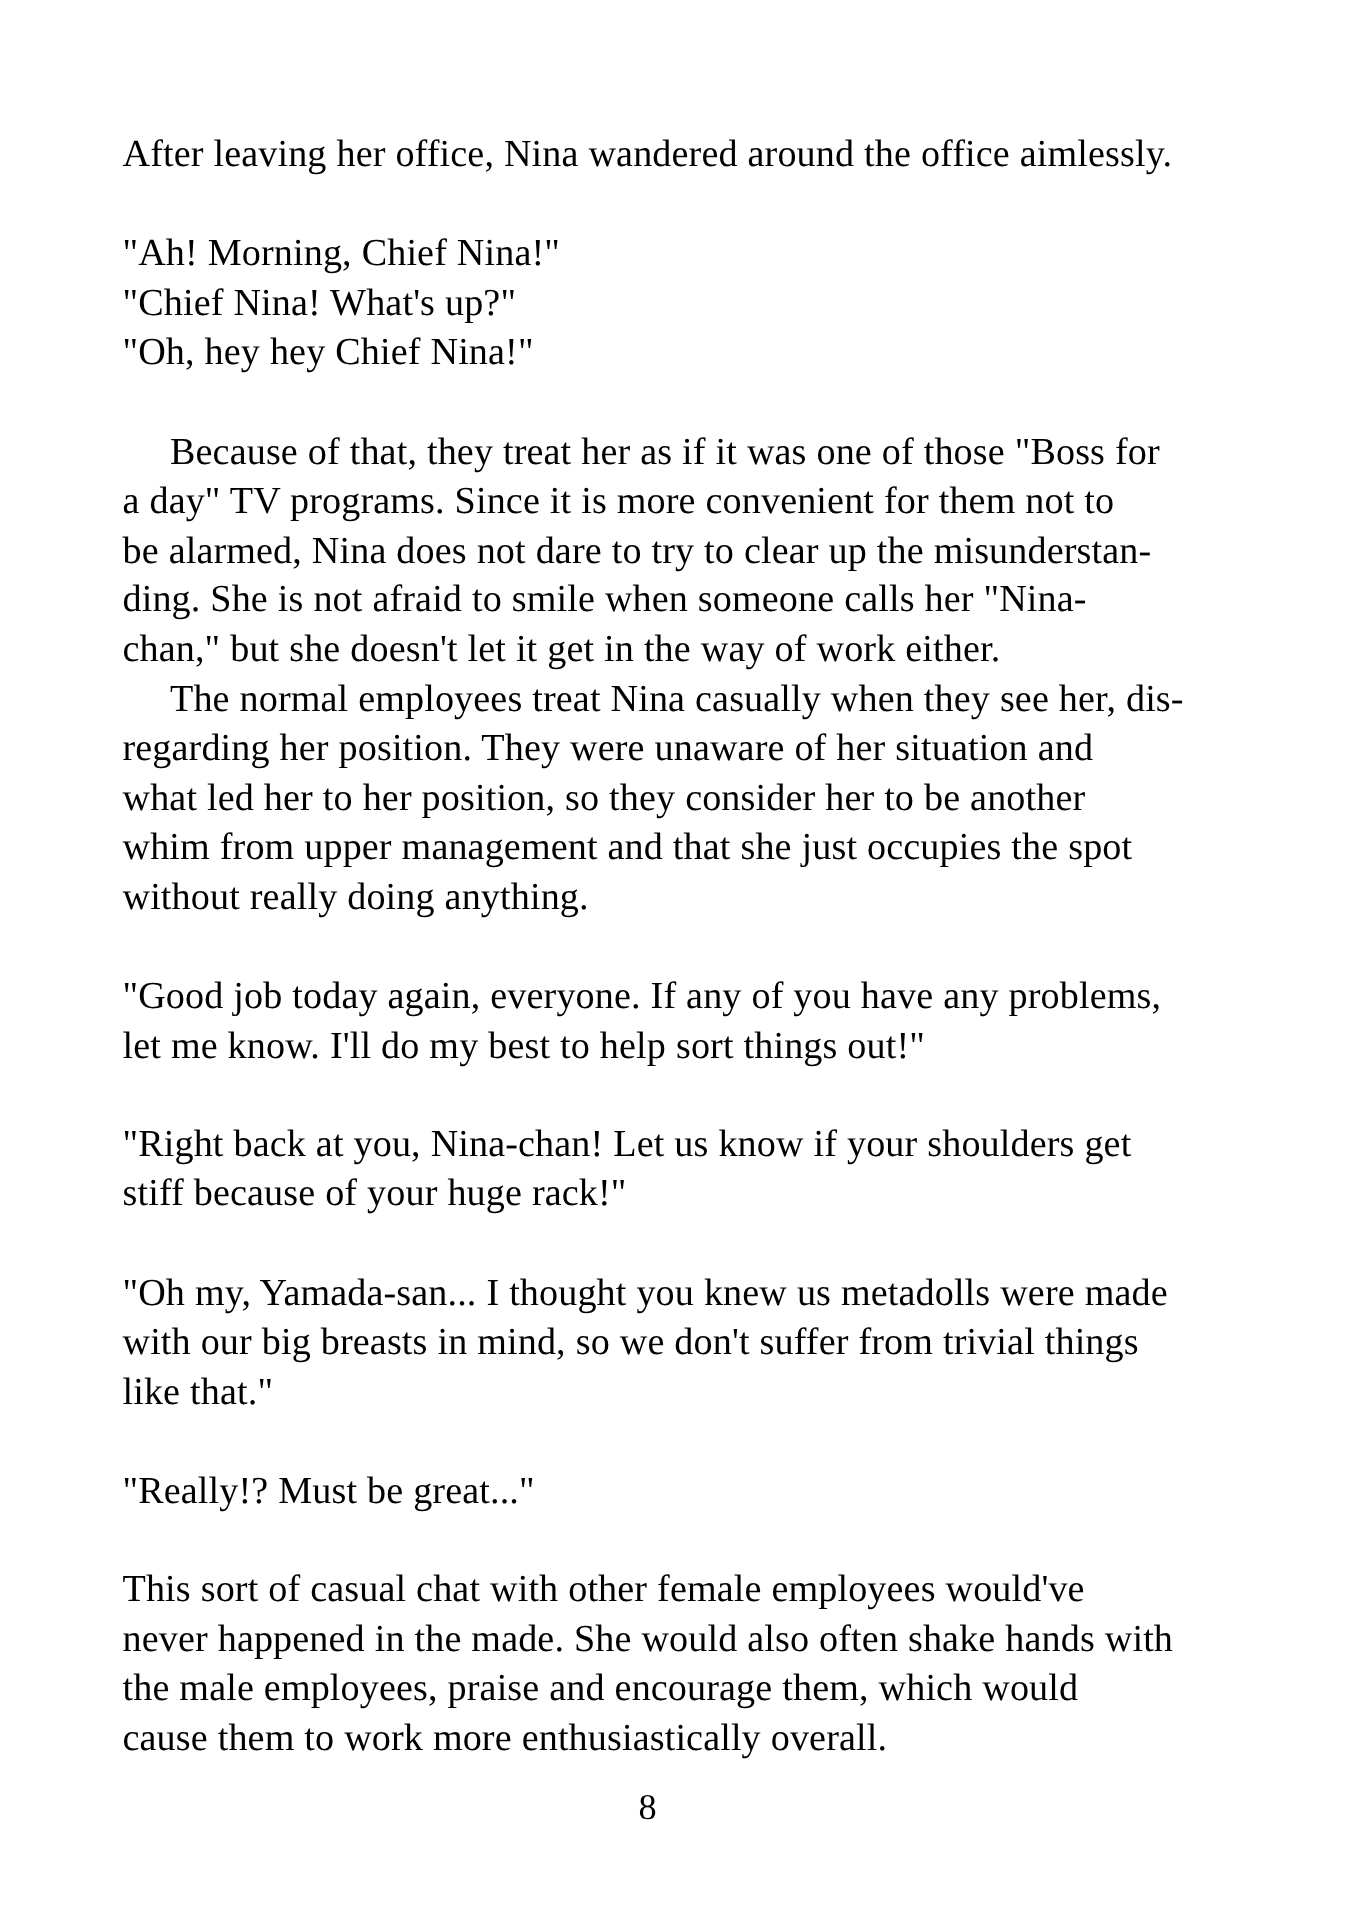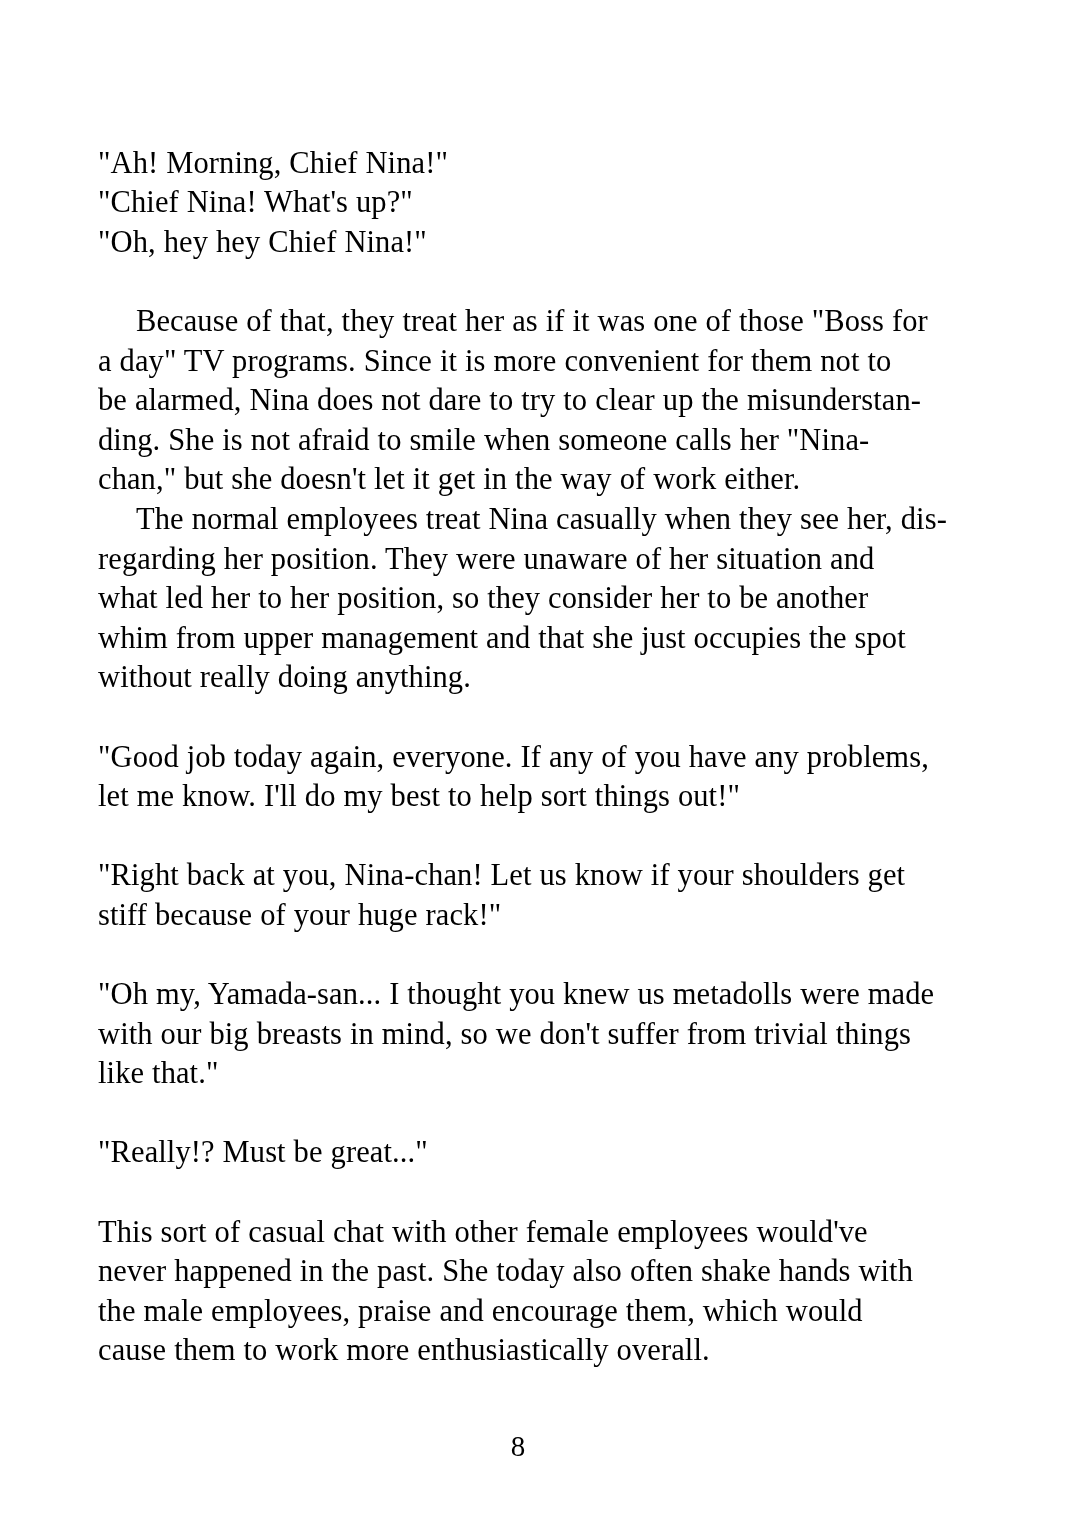--- a/index.html
+++ b/index.html
@@ -56,20 +56,21 @@
     transform: translateX(-22px);
   }
 </style>
 </head>
 <body>
 
 <div class="page">
 
   <div class="text-column">
 
+  <p class="para">After leaving her office, Nina wandered around the office aimlessly.</p>
       <div class="gap-line"></div>
       <p class="para">"Ah! Morning, Chief Nina!"
 "Chief Nina! What's up?"
 "Oh, hey hey Chief Nina!"</p>
       <div class="gap-line"></div>
       <p class="para indent">Because of that, they treat her as if it was one of those "Boss for
 a day" TV programs. Since it is more convenient for them not to
 be alarmed, Nina does not dare to try to clear up the misunderstan-
 ding. She is not afraid to smile when someone calls her "Nina-
 chan," but she doesn't let it get in the way of work either.</p>
@@ -85,21 +86,21 @@
       <p class="para">"Right back at you, Nina-chan! Let us know if your shoulders get
 stiff because of your huge rack!"</p>
       <div class="gap-line"></div>
       <p class="para">"Oh my, Yamada-san... I thought you knew us metadolls were made
 with our big breasts in mind, so we don't suffer from trivial things
 like that."</p>
       <div class="gap-line"></div>
       <p class="para">"Really!? Must be great..."</p>
       <div class="gap-line"></div>
       <p class="para">This sort of casual chat with other female employees would've
-never happened in the past. She today also often shake hands with
+never happened in the made. She would also often shake hands with
 the male employees, praise and encourage them, which would
 cause them to work more enthusiastically overall.</p>
     </div>
 
   <div class="page-number">
     <span class="pn-inner">8</span>
   </div>
 
 </div>
 

